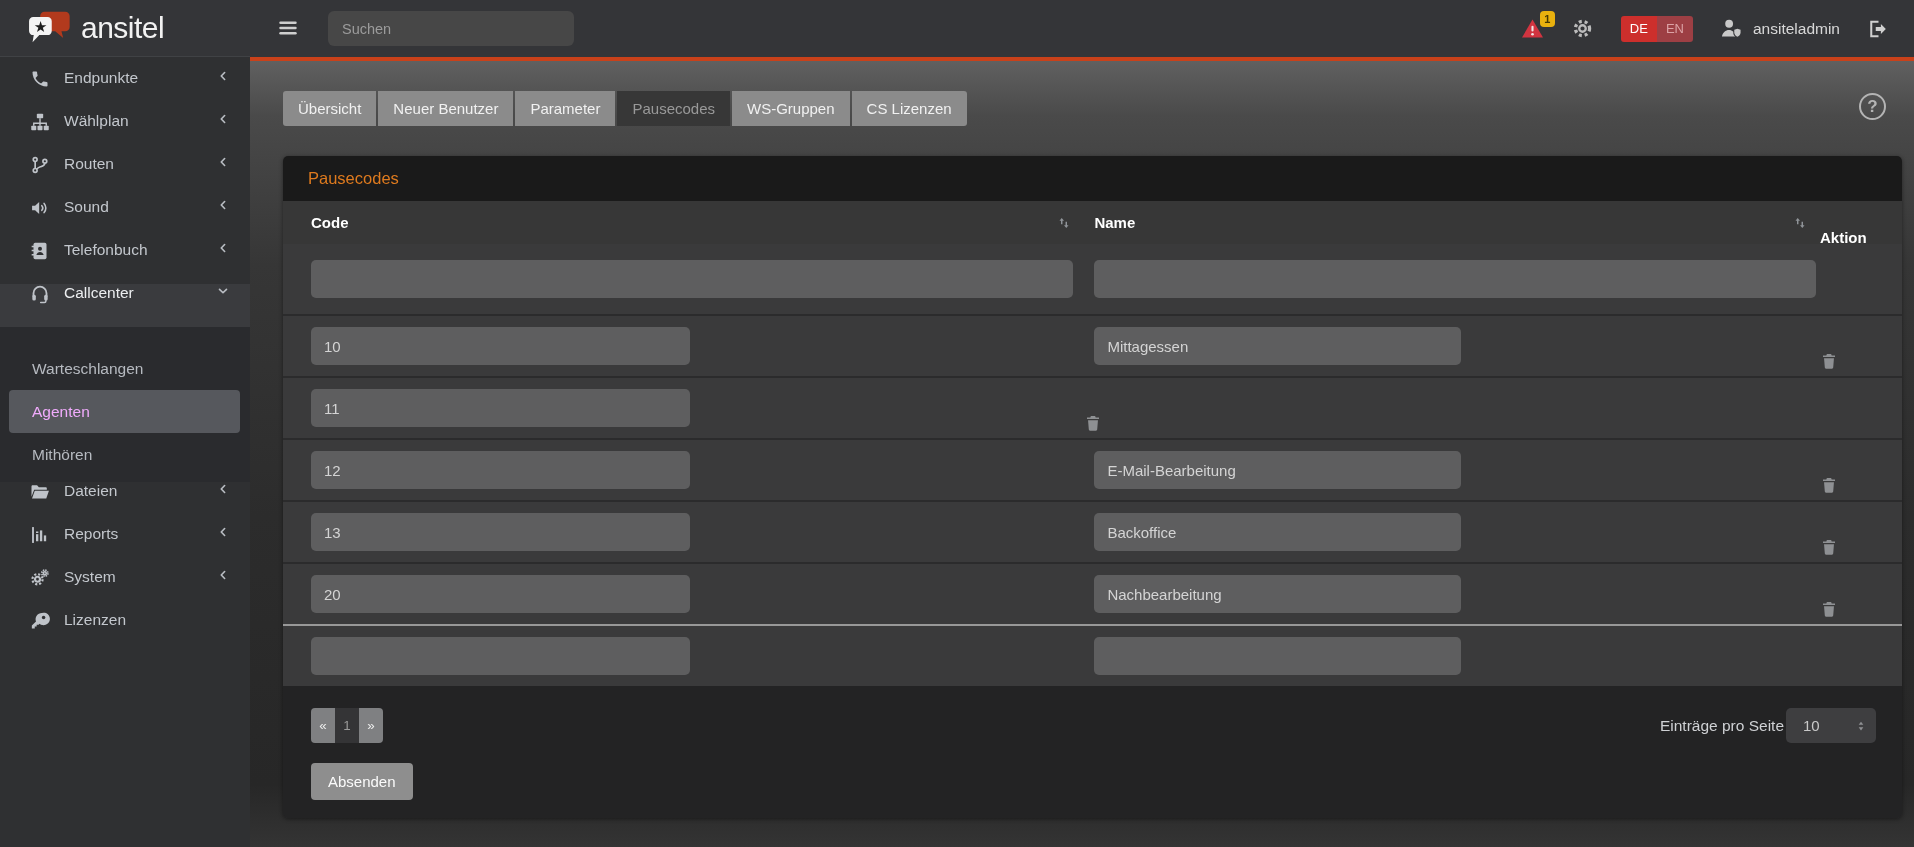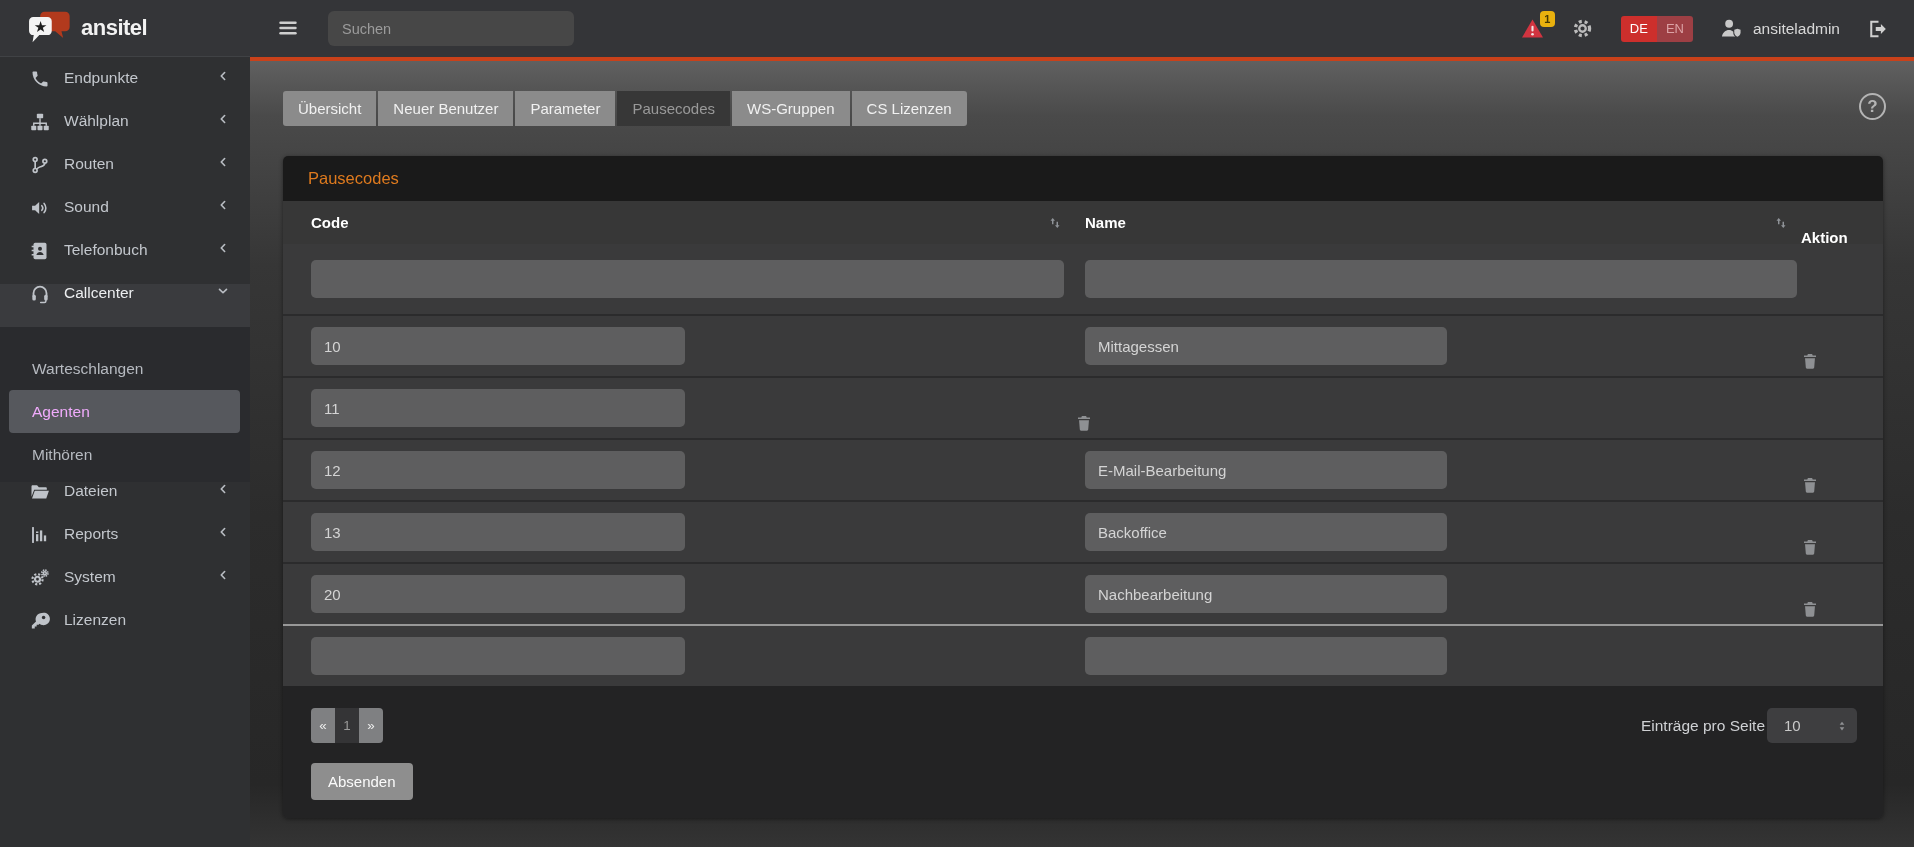--- a/index.html
+++ b/index.html
@@ -8,21 +8,21 @@
     width:1914px; height:847px; overflow:hidden;
     font-family:"Liberation Sans","DejaVu Sans",sans-serif;
     background:#262626;
   }
   .app { display:flex; width:100%; height:100%; }
 
   
   .sidebar { width:250px; flex-shrink:0; background:#2f3032; display:flex; flex-direction:column; }
   .brand { height:57px; background:#343538; display:flex; align-items:center; gap:9px;
            padding-left:28px; border-bottom:1px solid #404245; flex-shrink:0; }
-  .brand-text { color:#f2f2f2; font-size:22px; font-weight:bold; letter-spacing:-0.5px; }
+  .brand-text { color:#f2f2f2; font-size:30px; font-weight:normal; letter-spacing:-0.5px; }
   .menu { padding-top:12px; font-size:15.5px; color:#c3c7cd; }
   .menu-item { height:43px; display:flex; align-items:flex-start; padding:0 20px 0 30px; cursor:pointer; }
   .menu-item .icon { width:21px; height:20px; margin-right:13px; display:flex; align-items:center; color:#bfc3c9; }
   .menu-item .icon svg { width:20px; height:20px; }
   .mi-label { white-space:nowrap; }
   .menu-item .chev { margin-left:auto; margin-right:0; width:14px; color:#b9bdc3; }
   .menu-item .chev svg { width:14px; height:14px; }
   .menu-group.open .parent { background:#3a3b3e; color:#eceef0; }
   .submenu { background:#2a2b2e; padding:20px 0 6px 0; }
   .submenu-item { height:43px; display:flex; align-items:center; padding-left:32px;
@@ -53,21 +53,21 @@
   .lang-en { background:#9d3f44; color:#dca3a6; border-radius:0 3px 3px 0; }
   .user-wrap { display:flex; align-items:center; gap:10px; cursor:pointer; }
   .user-wrap .uicon { width:23px; height:21px; color:#c9c9c9; }
   .user-wrap .uicon svg { width:23px; height:21px; }
   .user-name { color:#d8d8d8; font-size:15.5px; }
   .logout-btn { background:none; border:none; color:#d0d0d0; width:23px; height:22px; padding:0; cursor:pointer; }
   .logout-btn svg { width:23px; height:22px; }
 
   .accent { height:4px; background:#c9411a; flex-shrink:0; }
 
-  .content { flex:1; position:relative; padding:30px 31px 0 33px; overflow:hidden;
+  .content { flex:1; position:relative; padding:30px 12px 0 33px; overflow:hidden;
     background:linear-gradient(180deg,#606060 0%,#4a4a4a 7%,#363636 26%,#2c2c2c 58%,#272727 92%,#343434 100%); }
 
   
   .tabs { display:flex; margin-bottom:30px; }
   .tab { background:#8b8b8b; color:#f1f1f1; font-size:15px; padding:9px 15px; margin-right:2px;
          border:none; cursor:pointer; font-family:inherit; }
   .tab:first-child { border-radius:3px 0 0 3px; }
   .tab:last-child { border-radius:0 3px 3px 0; margin-right:0; }
   .tab.active { background:#373737; color:#999999; }
   .help-circle { position:absolute; top:32px; right:28px; width:27px; height:27px;

